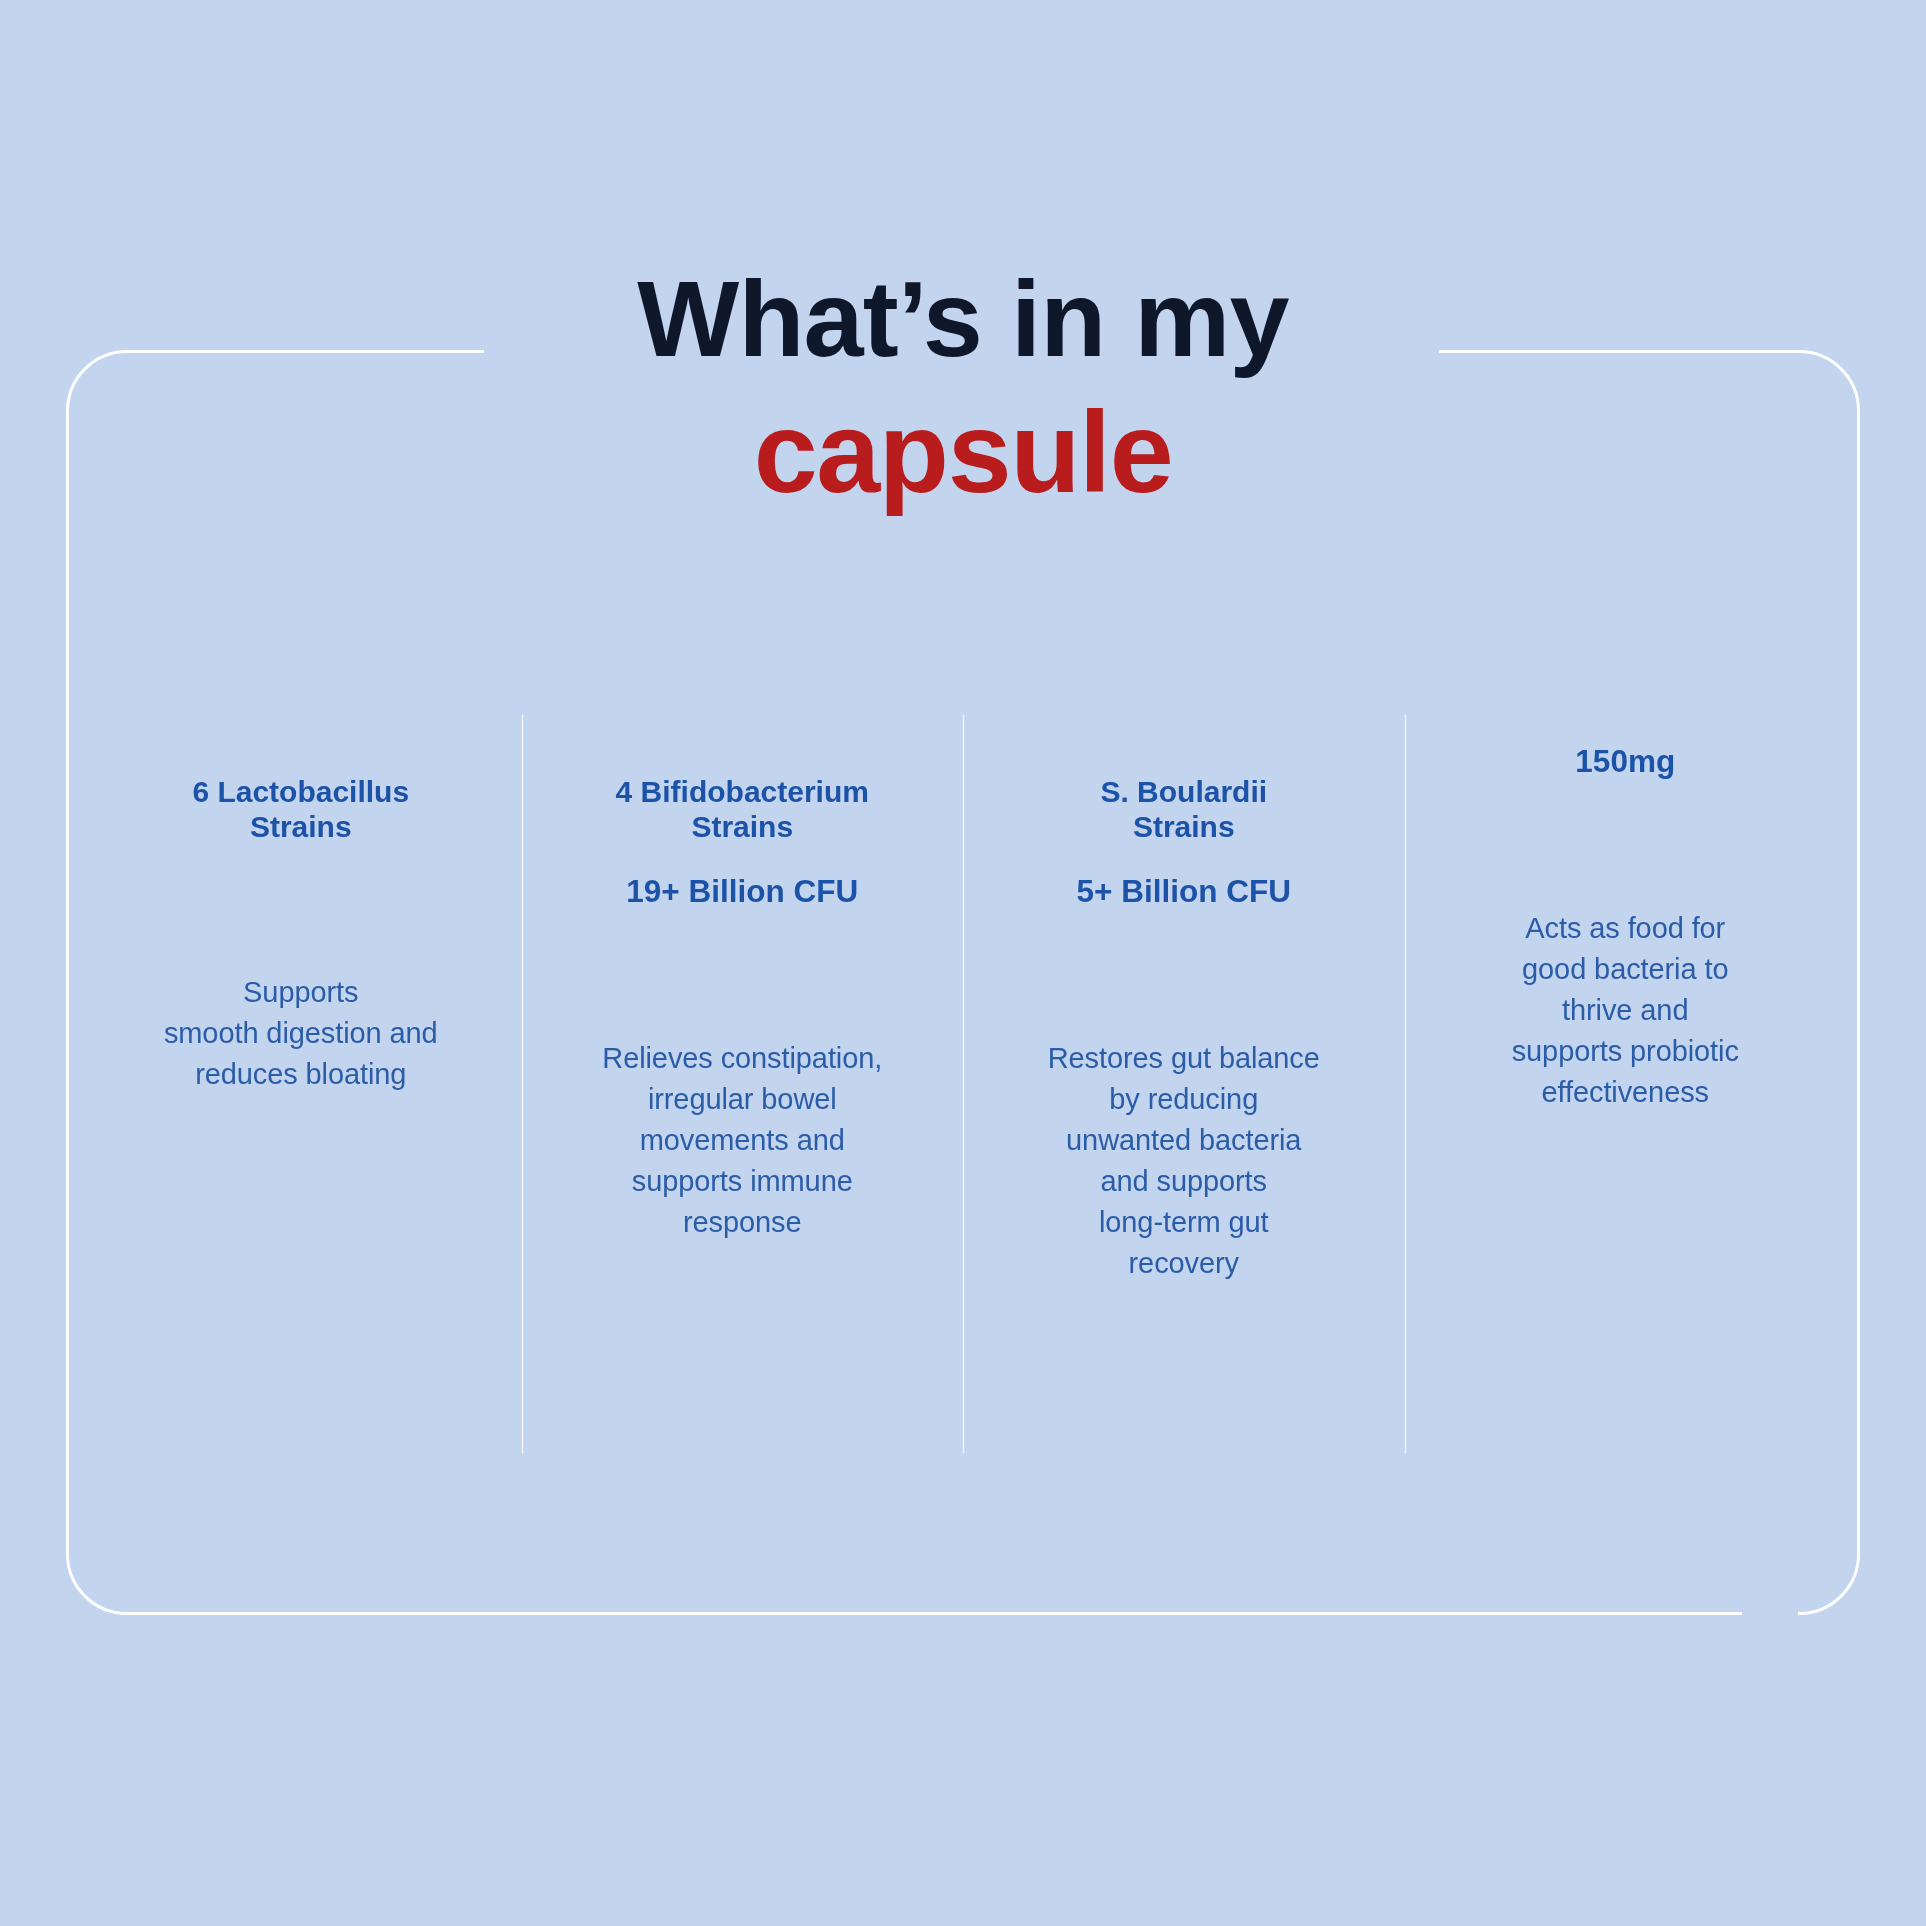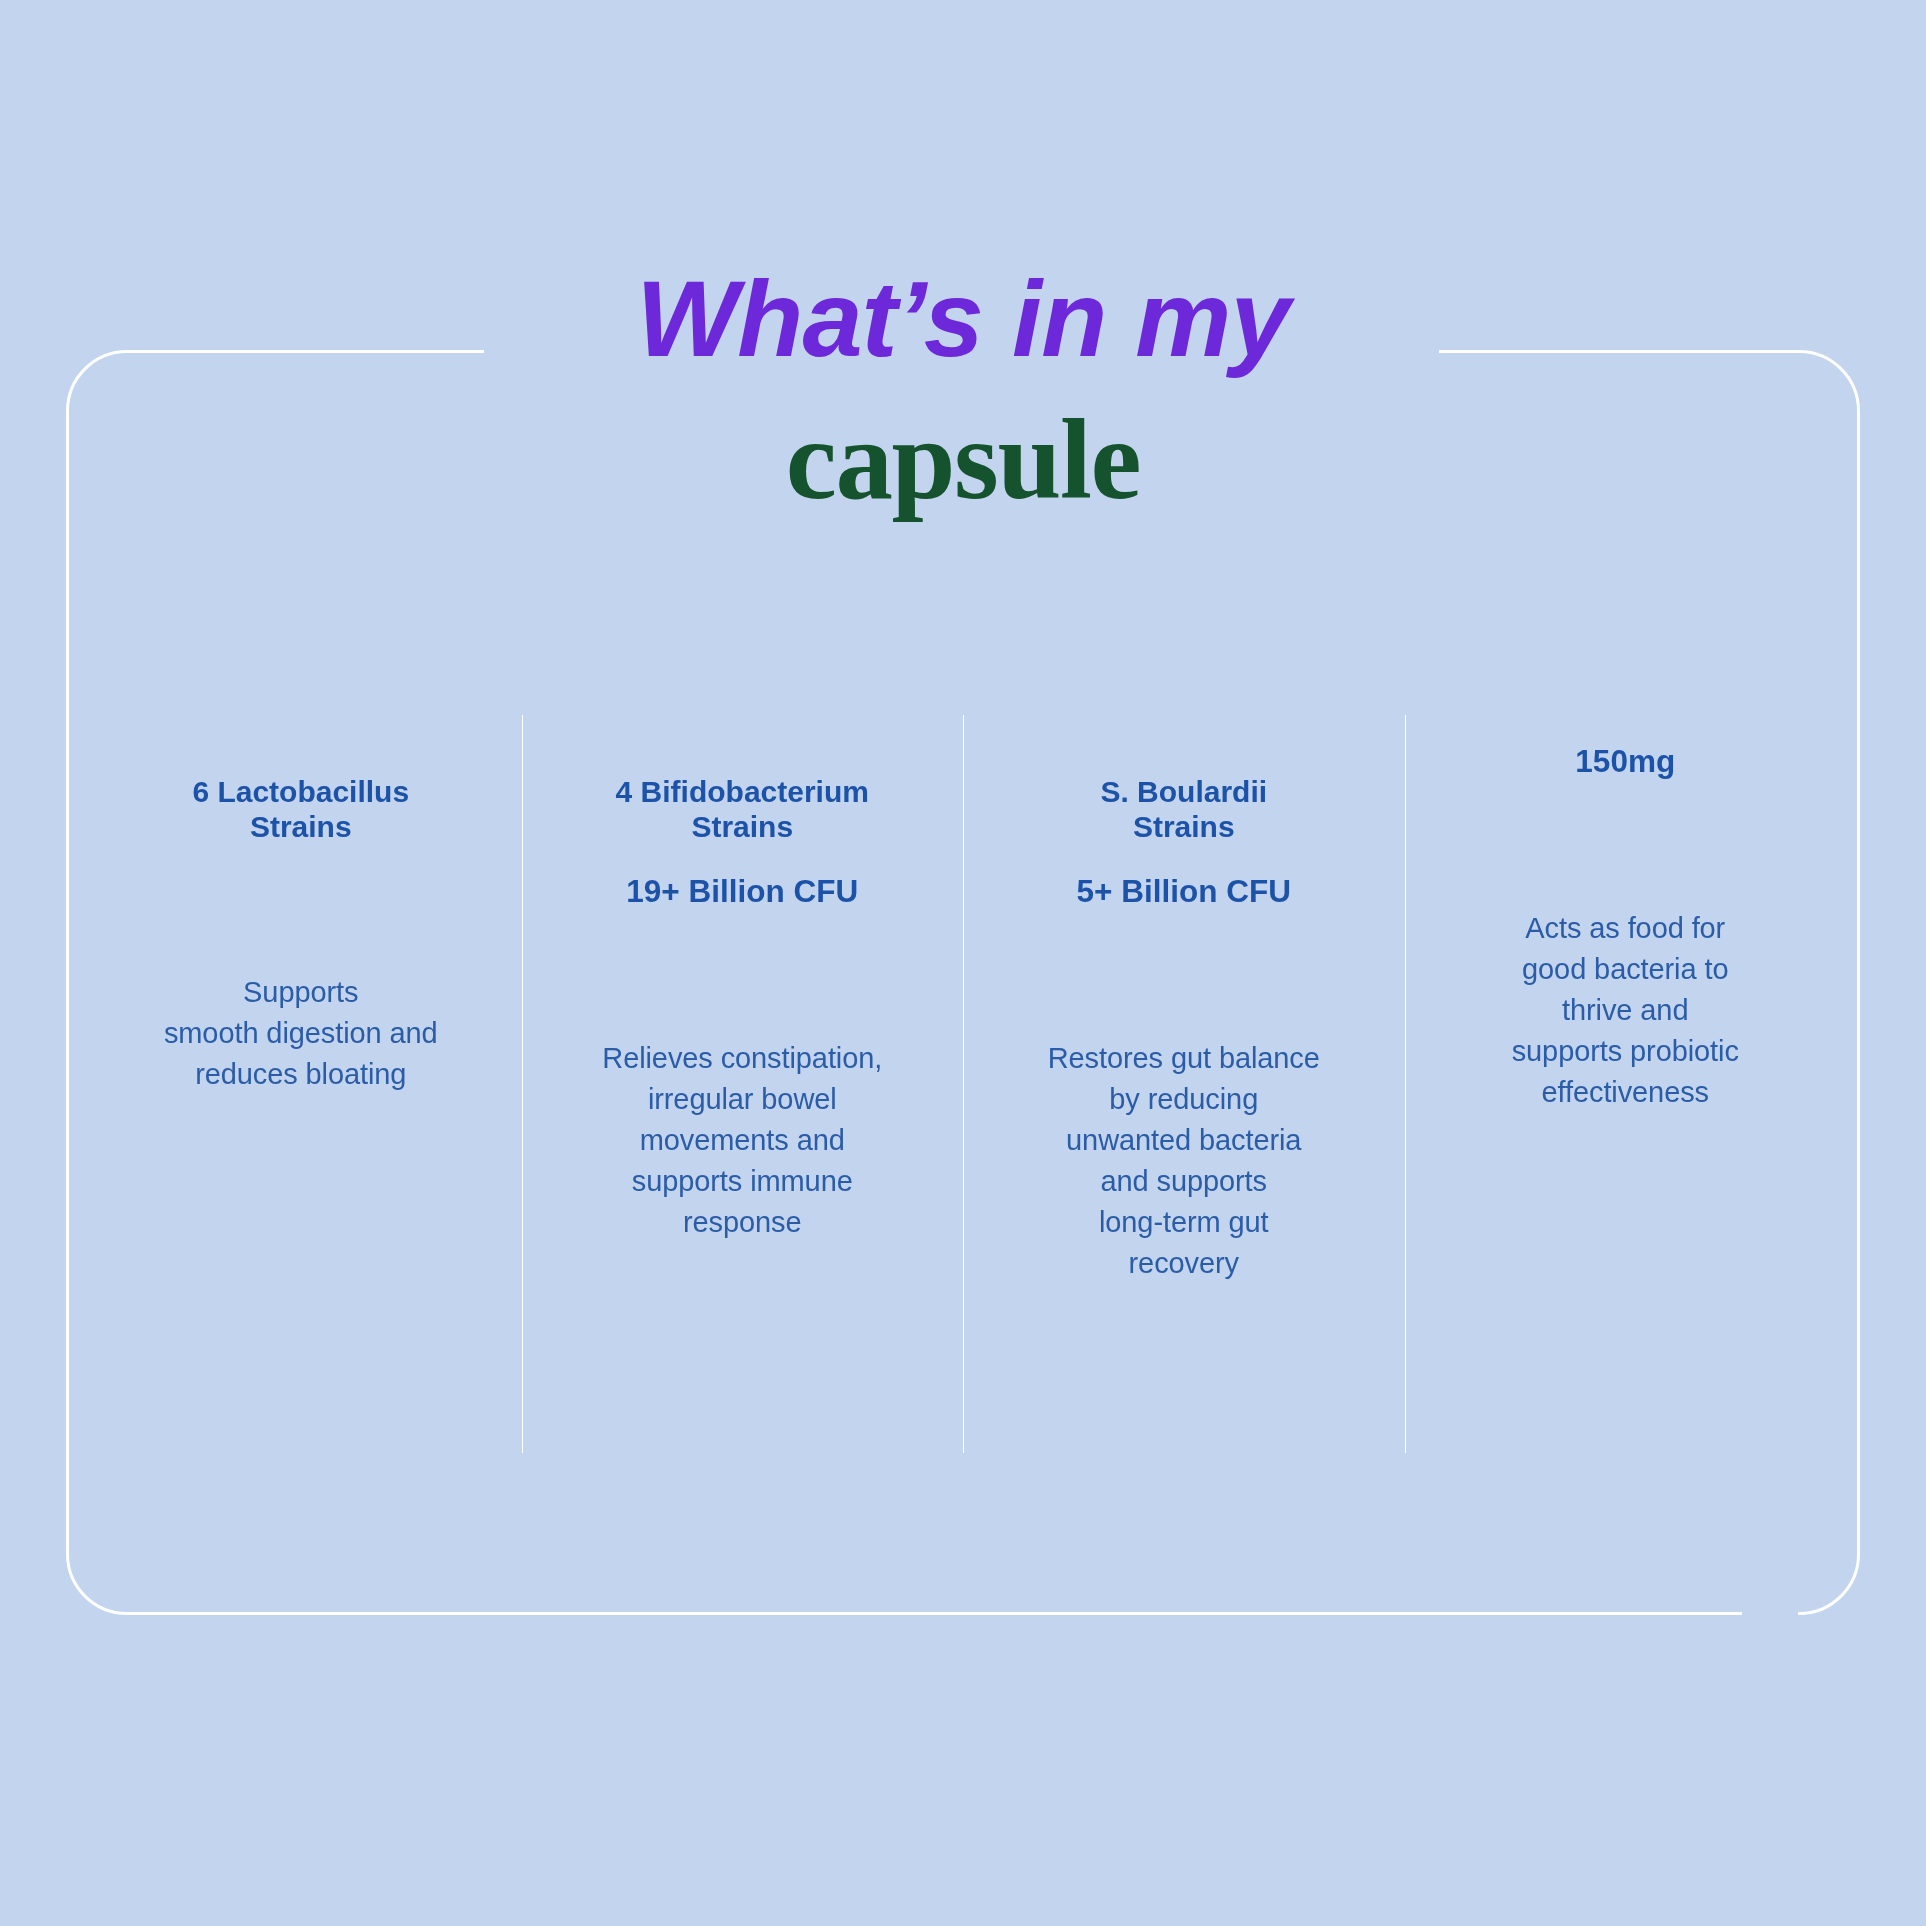--- a/index.html
+++ b/index.html
@@ -55,34 +55,32 @@
     left: 0;
     top: 263px;
     width: 1926px;
     text-align: center;
     z-index: 5;
   }
   .title-line1 {
     display: block;
     font-size: 108px;
     line-height: 1.04;
-    font-style: italic;
     font-weight: 700;
-    color: #6d28d9;
+    color: #0f172a;
     letter-spacing: -0.9px;
   }
   .title-line2 {
     display: block;
     font-size: 115px;
     line-height: 1.02;
     font-weight: 700;
-    color: #14532d;
+    color: #b91c1c;
     letter-spacing: -1.4px;
-    margin-top: 26px;
-    font-family: Liberation Serif, serif;
+    margin-top: 19px;
   }
 
   
   .columns {
     position: absolute;
     left: 80px;
     top: 715px;
     width: 1766px;
     display: flex;
     align-items: stretch;

